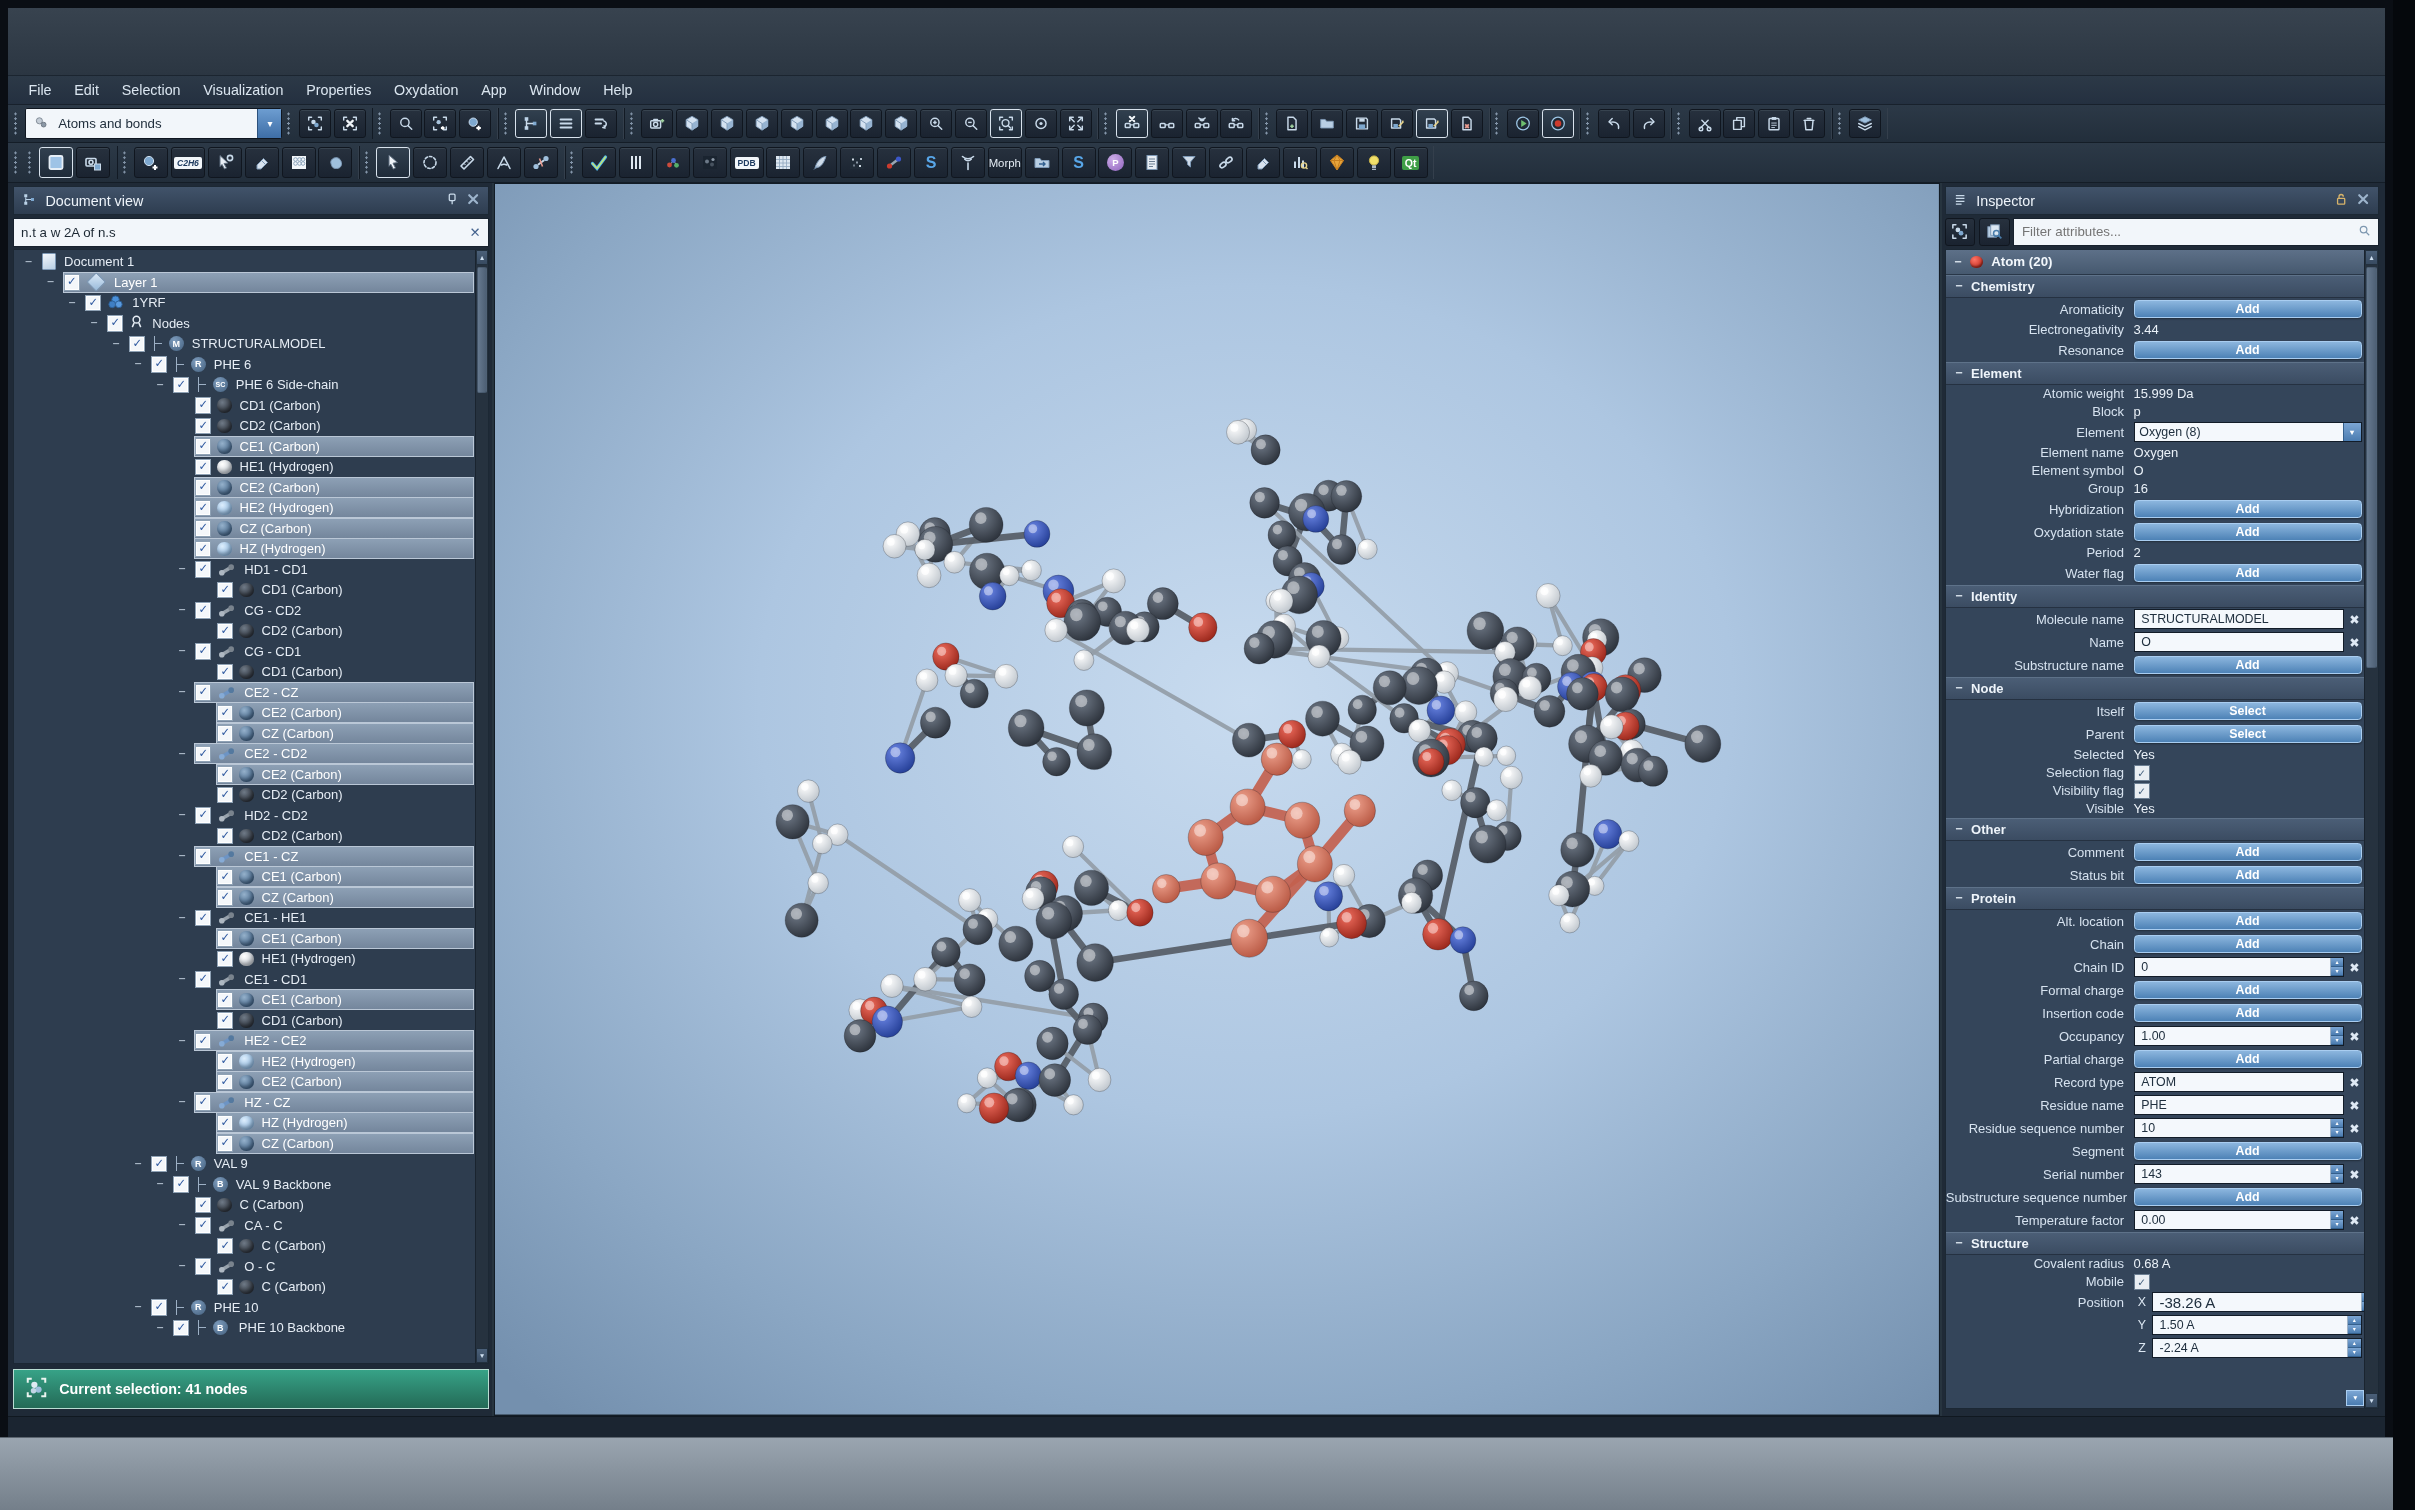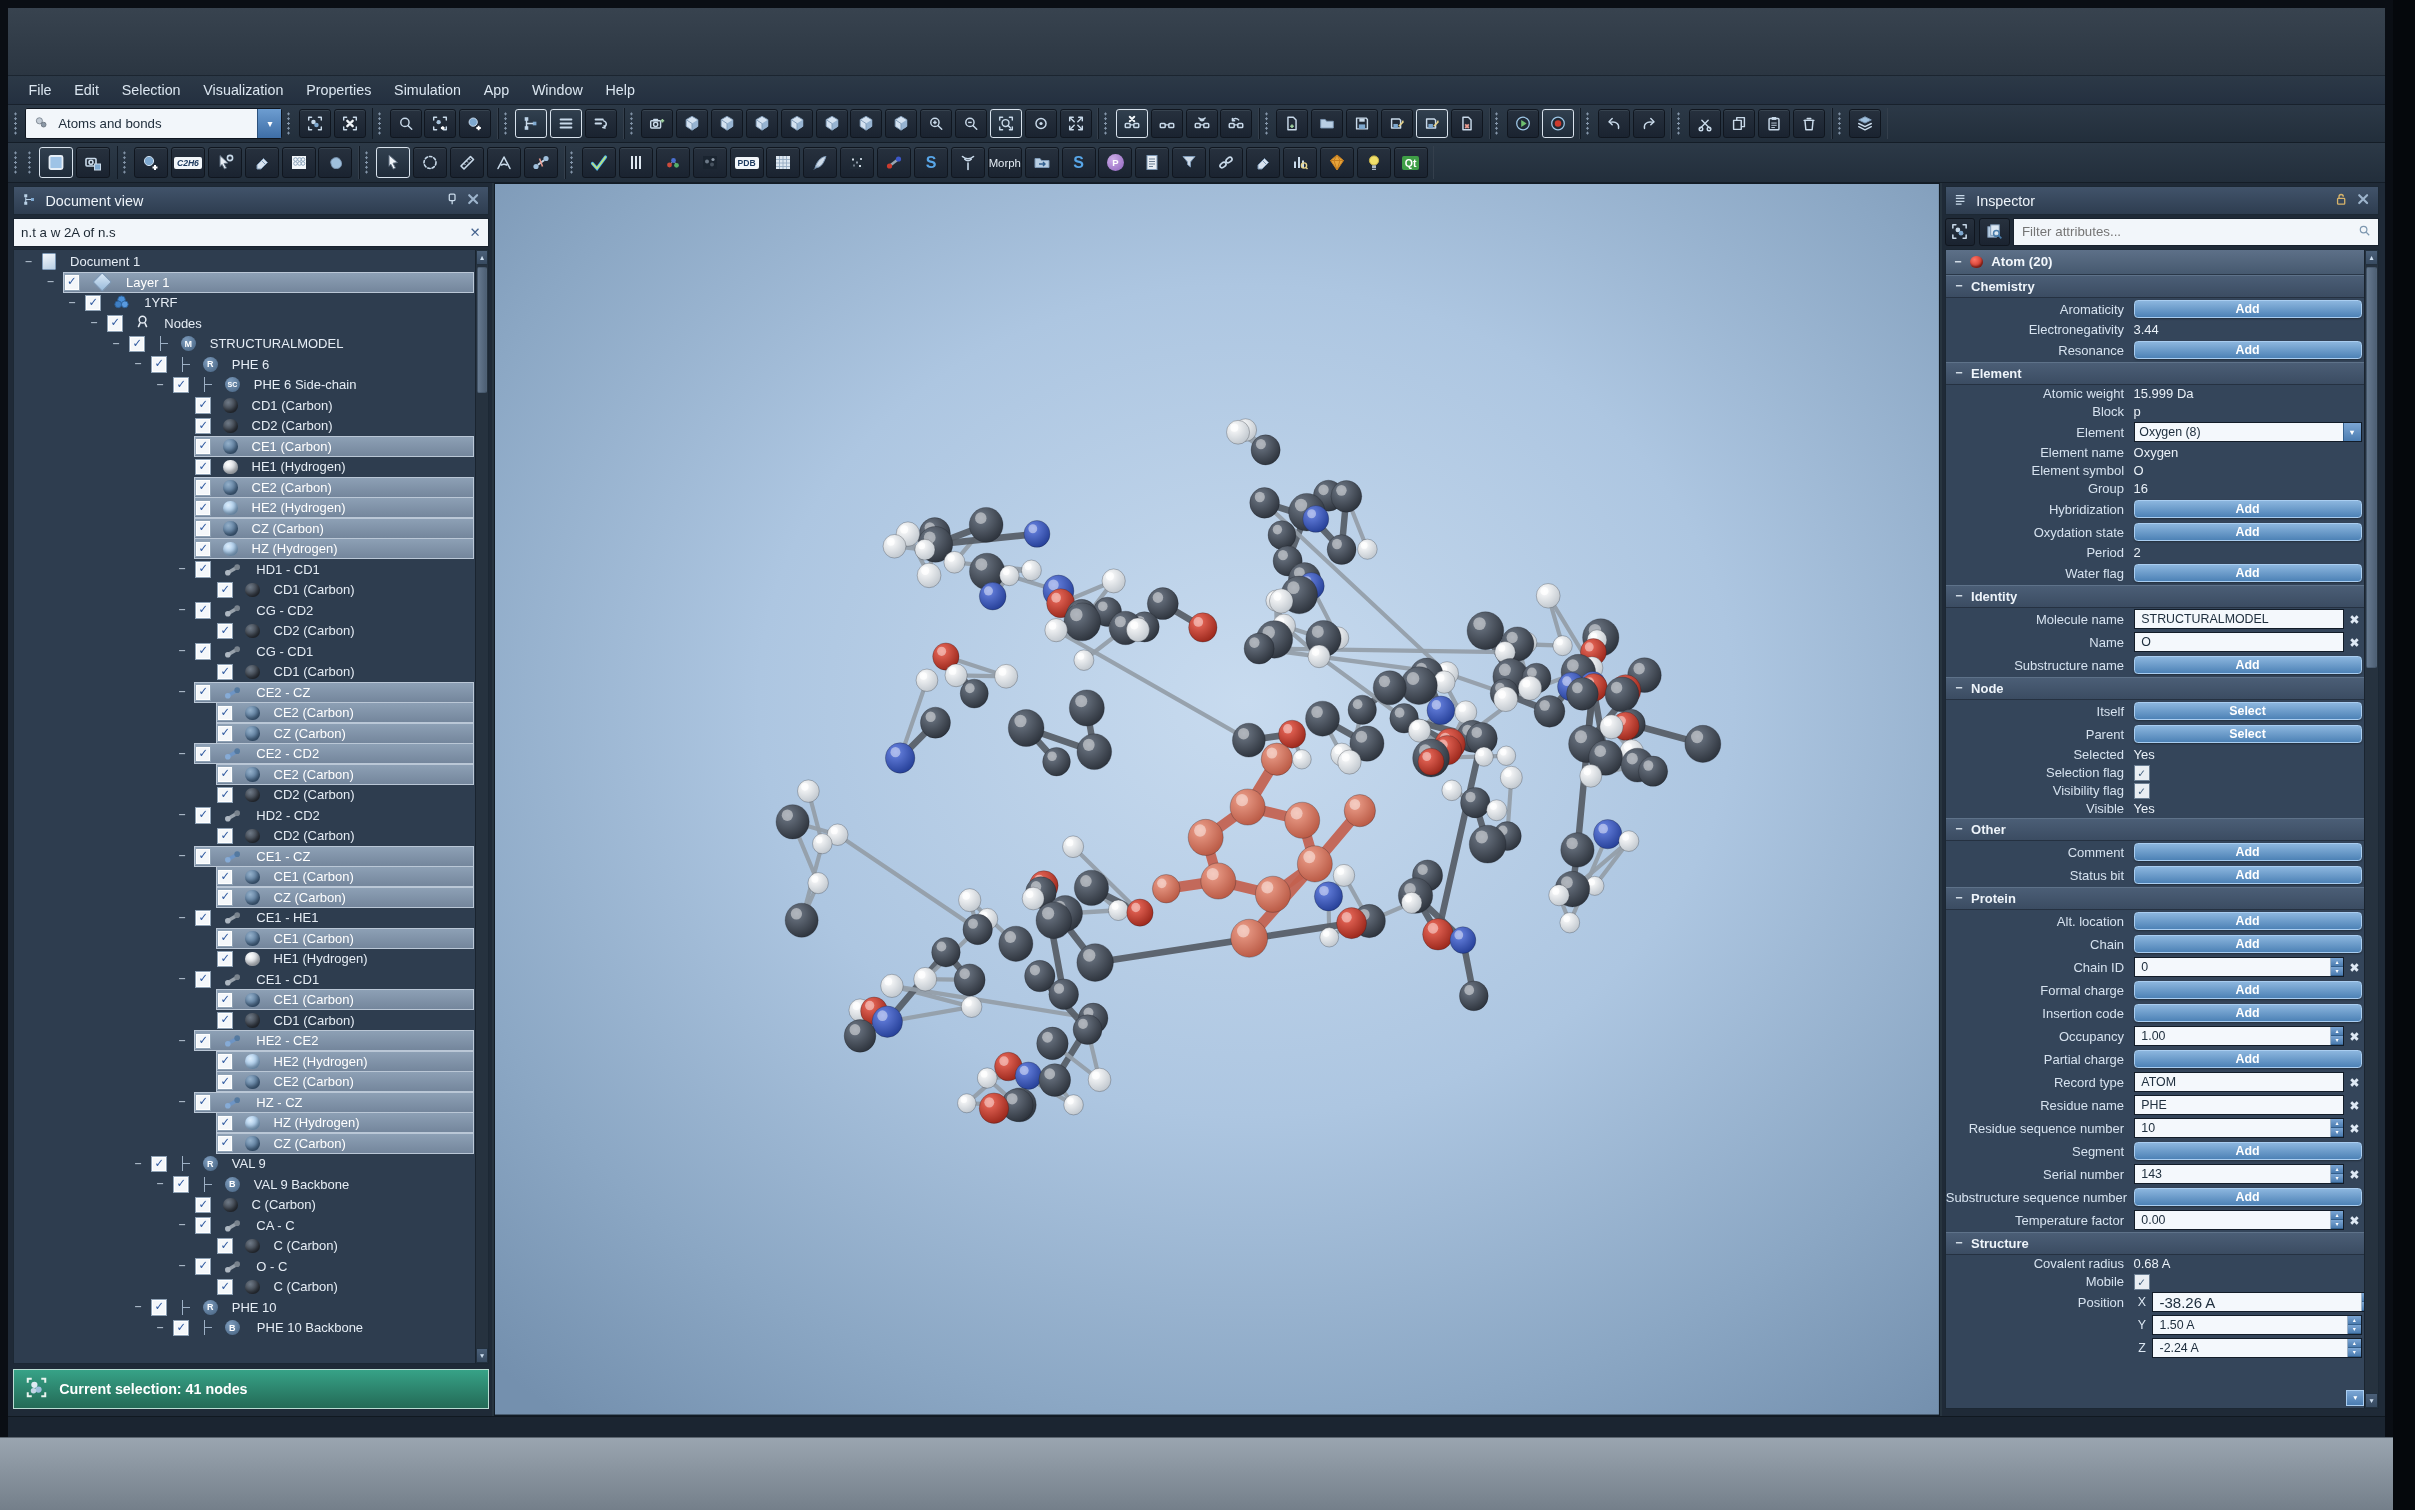--- a/index.html
+++ b/index.html
@@ -36,21 +36,21 @@
   .panel-header{height:27px;flex:none;display:flex;align-items:center;gap:8.6px;padding:0 7.6px;
     background:linear-gradient(#41536a,#2e3d50);border:1px solid #1c2834;color:#eef4fa;font-weight:normal;font-size:14.3px;}
   .ph-icons{margin-left:auto;display:flex;gap:7.6px;align-items:center;}
   .ph-icons svg{width:14.3px;height:14.3px;}
   .searchrow{height:27px;flex:none;display:flex;align-items:center;background:#f2f6fa;border:1px solid #18222e;margin:2.9px 0 1.9px 0;padding:0 4.8px;}
   .searchrow input{flex:1;border:0;background:none;font-size:13.3px;color:#1c2833;outline:none;font-family:inherit;}
   .search-clear{color:#46648f;font-weight:bold;font-size:13.3px;padding:0 2.9px;}
   .tree-wrap{flex:1;position:relative;background:#2e3d4f;border:1px solid #1c2834;overflow:hidden;}
   .tree{position:absolute;inset:1.9px 14.3px 0 0;}
   .trow{display:flex;align-items:center;height:20.5px;font-size:13px;color:#e6edf5;gap:3.8px;white-space:nowrap;}
-  .rowbox{display:flex;align-items:center;gap:12px;flex:1;height:19px;border:1px solid transparent;min-width:0;text-align:right;}
+  .rowbox{display:flex;align-items:center;gap:6px;flex:1;height:19px;border:1px solid transparent;min-width:0;text-align:right;}
   .trow.hl .rowbox{background:linear-gradient(#8da0b5,#74869c);border-color:#bac7d6;color:#fff;}
   .exp{width:17px;color:#c5d3e2;font-size:12.4px;text-align:center;flex:none;}
   .cb{width:14.3px;height:14.3px;flex:none;background:#f4f7fa;border:1px solid #8fa2b5;box-shadow:inset 0 0 0 1px #fff;display:flex;align-items:center;justify-content:center;}
   .cb .tick{color:#2f5aa0;font-size:11.4px;font-weight:bold;line-height:1;margin-top:-1px;}
   .sph{width:14.3px;height:14.3px;border-radius:50%;flex:none;box-shadow:inset -1.9px -2.9px 3.8px rgba(0,0,0,.3);}
   .sph-C{background:radial-gradient(circle at 35% 30%,#6f7a87,#2d333c 72%);}
   .sph-Cs{background:radial-gradient(circle at 35% 30%,#95b1cb,#46678a 72%);}
   .sph-H{background:radial-gradient(circle at 35% 30%,#ffffff,#c2c9d1 78%);}
   .sph-Hs{background:radial-gradient(circle at 35% 30%,#ddeefd,#88b2da 78%);}
   .badge{width:15px;height:15px;border-radius:50%;flex:none;background:radial-gradient(circle at 35% 30%,#7d9cbd,#44607e);color:#fff;font-size:9px;font-weight:bold;display:flex;align-items:center;justify-content:center;}
@@ -106,21 +106,21 @@
 
 <div class="screen">
   <div class="window">
     <div class="titlebar"></div>
     <nav class="menubar" id="menubar">
         <span class="menu-item">File</span>
         <span class="menu-item">Edit</span>
         <span class="menu-item">Selection</span>
         <span class="menu-item">Visualization</span>
         <span class="menu-item">Properties</span>
-        <span class="menu-item">Simulation</span>
+        <span class="menu-item">Oxydation</span>
         <span class="menu-item">App</span>
         <span class="menu-item">Window</span>
         <span class="menu-item">Help</span>
       </nav>
 
     <div class="toolbar tb1">
       <span class="handle"></span>
       <div class="combo">
         <span id="comboIcon"><svg width="19" height="17" viewBox="0 0 20 20">
               <circle cx="7.5" cy="8" r="3.6" fill="#c3ccd6" stroke="#77828e"></circle>

